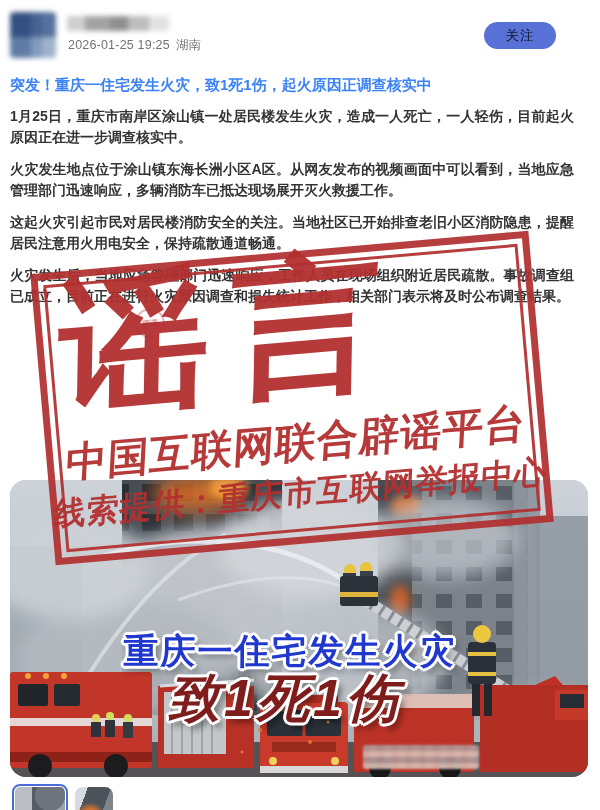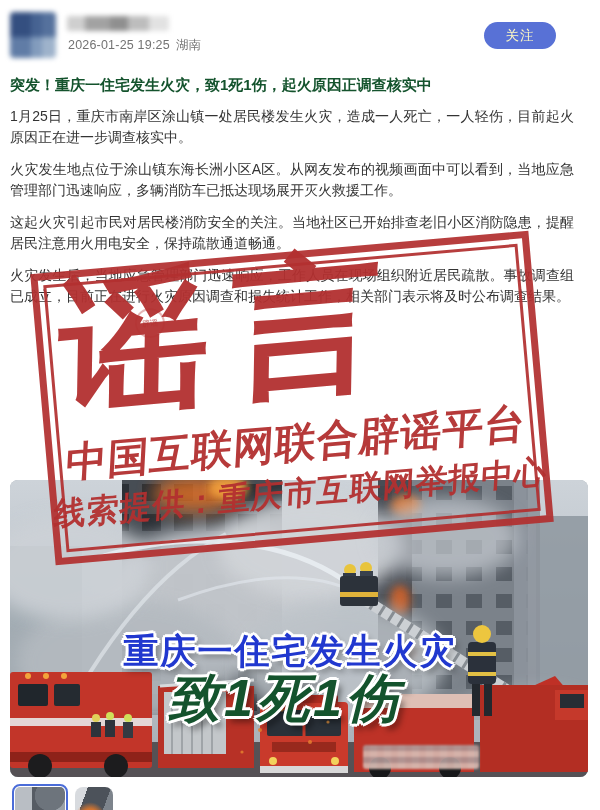--- a/index.html
+++ b/index.html
@@ -21,28 +21,28 @@
   }
   .username-blur{
     position:absolute;left:67px;top:16px;width:102px;height:15px;border-radius:2px;
     background:linear-gradient(90deg,#cfcfcf 0 18%,#a2a2a2 18% 42%,#8f8f8f 42% 60%,#bdbdbd 60% 80%,#e2e2e2 80% 100%);
     filter:blur(2.5px);
   }
   .post-time{position:absolute;left:68px;top:37px;font-size:12.5px;color:#737373;letter-spacing:.2px;}
   .post-time span{margin-right:6px;}
   .follow-btn{
     position:absolute;left:484px;top:22px;width:72px;height:27px;border-radius:14px;
-    background:#5871d6;color:#fef9c3;font-size:13.5px;display:flex;align-items:center;justify-content:center;
+    background:#5871d6;color:#0f172a;font-size:13.5px;display:flex;align-items:center;justify-content:center;
     cursor:pointer;letter-spacing:1px;
   }
 
   
   .post-body{position:absolute;left:10px;top:74px;width:580px;color:#333;font-size:14px;line-height:21px;}
-  .post-title{font-weight:bold;color:#14532d;font-size:15px;line-height:21px;margin:0 0 11px 0;}
-  .post-body p{margin:0 16px 11px 0;text-align:justify;}
+  .post-title{font-weight:bold;color:#3b82f6;font-size:15px;line-height:21px;margin:0 0 11px 0;}
+  .post-body p{margin:0 16px 11px 0;text-align:justify;font-weight:bold;}
 
   
   .stamp{
     position:absolute;left:42px;top:252px;width:500px;height:292px;
     transform:rotate(-5deg);z-index:30;pointer-events:none;
   }
   .stamp .outer{position:absolute;inset:0;border:7px solid rgba(178,47,47,.93);}
   .stamp .inner{position:absolute;inset:12px;border:3px solid rgba(178,47,47,.93);}
   .stamp-word{
     position:absolute;top:-4px;left:0;width:78%;text-align:center;
@@ -60,32 +60,32 @@
     transform:skewX(-8deg);letter-spacing:1px;white-space:nowrap;
   }
   .stamp-seal{
     position:absolute;left:100px;top:44px;width:26px;height:26px;border-radius:50%;
     border:2px solid rgba(178,47,47,.35);color:rgba(178,47,47,.55);
     font-size:8px;display:flex;align-items:center;justify-content:center;font-weight:bold;
   }
 
   
   .post-image{
-    position:absolute;left:10px;top:480px;width:578px;height:297px;border-radius:8px;
+    position:absolute;left:10px;top:480px;width:578px;height:297px;border-radius:16px;
     overflow:hidden;background:#aab2ba;cursor:pointer;z-index:10;
   }
   .post-image svg{position:absolute;inset:0;width:100%;height:100%;}
   .img-caption1{
     position:absolute;left:0;top:148px;width:560px;text-align:center;
     font-size:35px;font-weight:900;color:#2138cf;letter-spacing:2px;white-space:nowrap;
     text-shadow:-2px -2px 0 #fff,2px -2px 0 #fff,-2px 2px 0 #fff,2px 2px 0 #fff,0 3px 0 #fff,0 -3px 0 #fff,3px 0 0 #fff,-3px 0 0 #fff,4px 5px 6px rgba(0,0,0,.45);
   }
   .img-caption2{
     position:absolute;left:0;top:184px;width:550px;text-align:center;
-    font-size:52px;font-weight:900;font-style:italic;color:#14532d;letter-spacing:4px;white-space:nowrap;
+    font-size:52px;font-weight:900;font-style:italic;color:#7f1d1d;letter-spacing:4px;white-space:nowrap;
     text-shadow:-2px -2px 0 #fff,2px -2px 0 #fff,-2px 2px 0 #fff,2px 2px 0 #fff,0 3px 0 #fff,0 -3px 0 #fff,3px 0 0 #fff,-3px 0 0 #fff,5px 6px 6px rgba(0,0,0,.45);
   }
   .mosaic{
     position:absolute;left:353px;top:265px;width:116px;height:24px;border-radius:3px;
     background:
       repeating-linear-gradient(0deg, rgba(214,186,178,.85) 0 6px, rgba(172,150,150,.85) 6px 12px),
       repeating-linear-gradient(90deg, rgba(196,120,110,.55) 0 7px, rgba(224,206,196,.55) 7px 14px);
     filter:blur(1px);
   }
 

